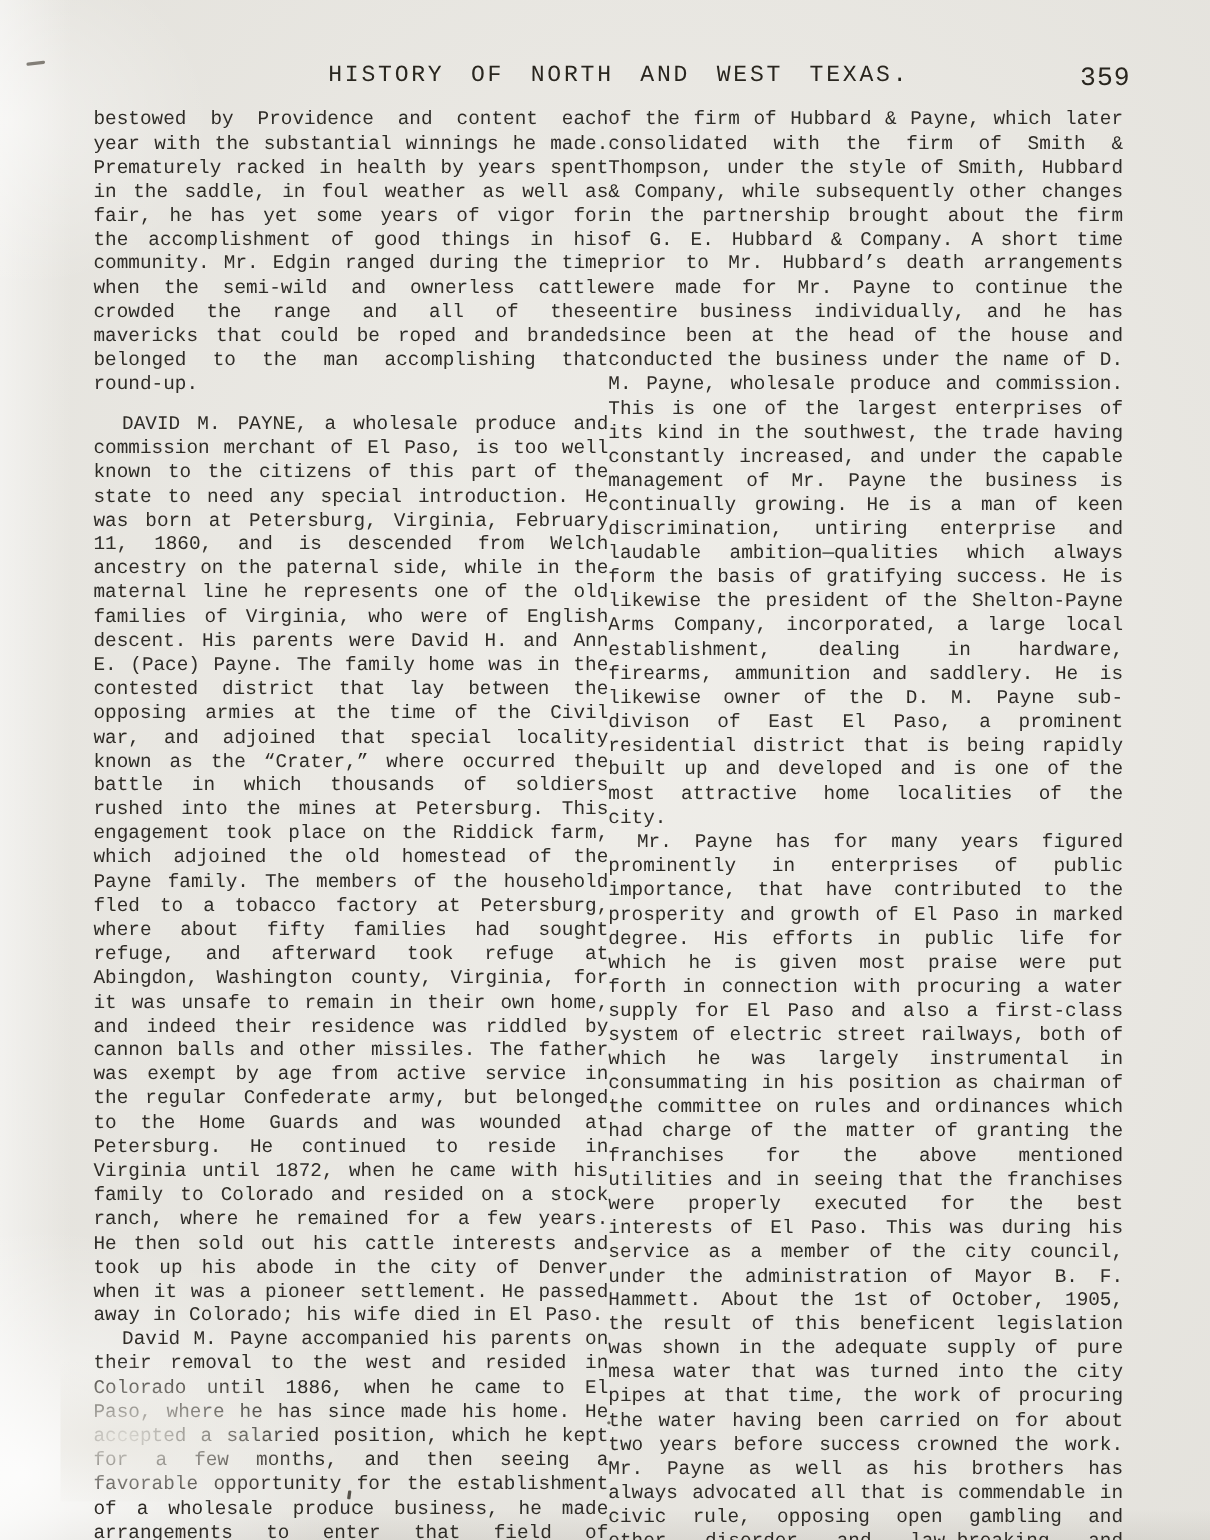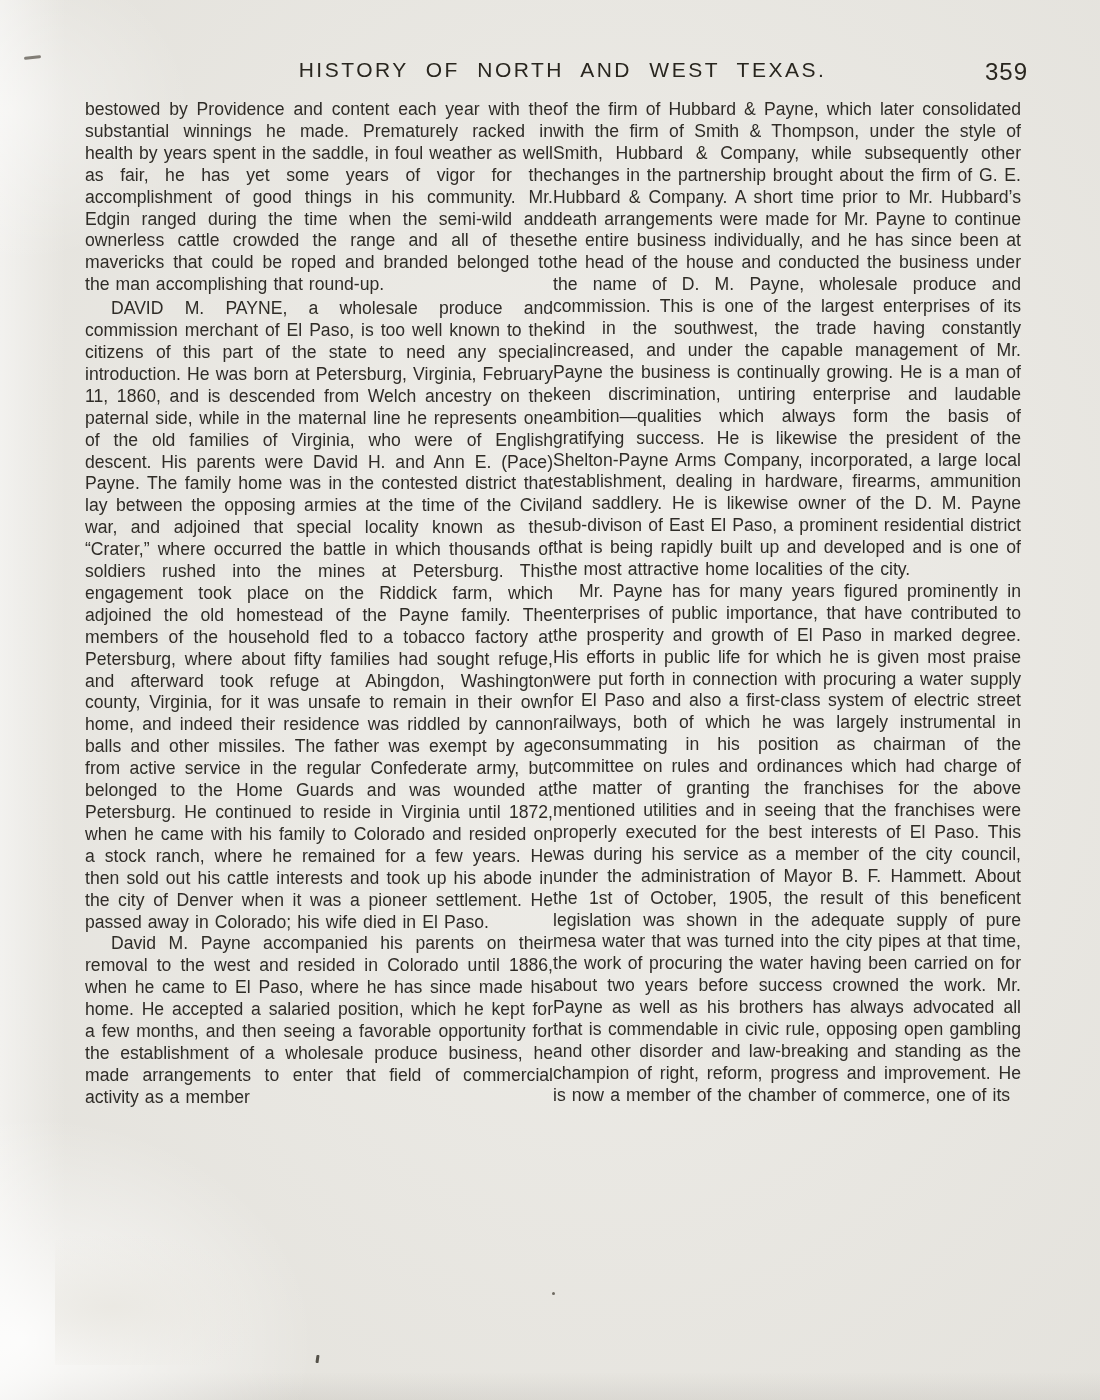--- a/index.html
+++ b/index.html
@@ -1,21 +1,21 @@
 <!DOCTYPE html>
 <html><head>
 <meta charset="utf-8">
 <style>
   html, body { margin: 0; padding: 0; background: #d8d6d0; }
   .page {
     position: relative;
     width: 1100px;
     height: 1400px;
     overflow: hidden;
-    font-family: Liberation Sans, sans-serif;
+    font-family: Liberation Mono, monospace;
     color: #2e2b26;
     background:
       radial-gradient(ellipse 420px 320px at 20px 1340px, rgba(255,255,255,0.85), rgba(255,255,255,0) 70%),
       radial-gradient(ellipse 260px 220px at 10px 110px, rgba(255,255,255,0.45), rgba(255,255,255,0) 70%),
       linear-gradient(90deg, rgba(255,255,255,0.5) 0%, rgba(255,255,255,0) 6%),
       linear-gradient(0deg, rgba(110,105,95,0.10) 0%, rgba(110,105,95,0) 2%),
       radial-gradient(ellipse 900px 1200px at 55% 45%, rgba(255,255,255,0.25), rgba(0,0,0,0.03) 95%),
       #eae8e2;
   }
   .header {
@@ -50,21 +50,21 @@
   .col {
     width: 468px;
     text-align: justify;
     font-size: 17.6px;
     line-height: 21.9px;
     word-spacing: 1.2px;
     color: #2f2c27;
   }
   .col p { margin: 0; }
   p.indent { text-indent: 26px; }
-  p.section-start { margin-top: 2px; }
+  p.section-start { margin-top: 14px; }
   .speck { position: absolute; }
   .speck-1 {
     left: 24px; top: 56px; width: 17px; height: 3px;
     background: #6e6a61; border-radius: 2px;
     transform: rotate(-7deg); opacity: 0.85;
   }
   .speck-2 {
     left: 316px; top: 1355px; width: 3px; height: 8px;
     background: #55524a; border-radius: 1px; transform: rotate(8deg);
   }

